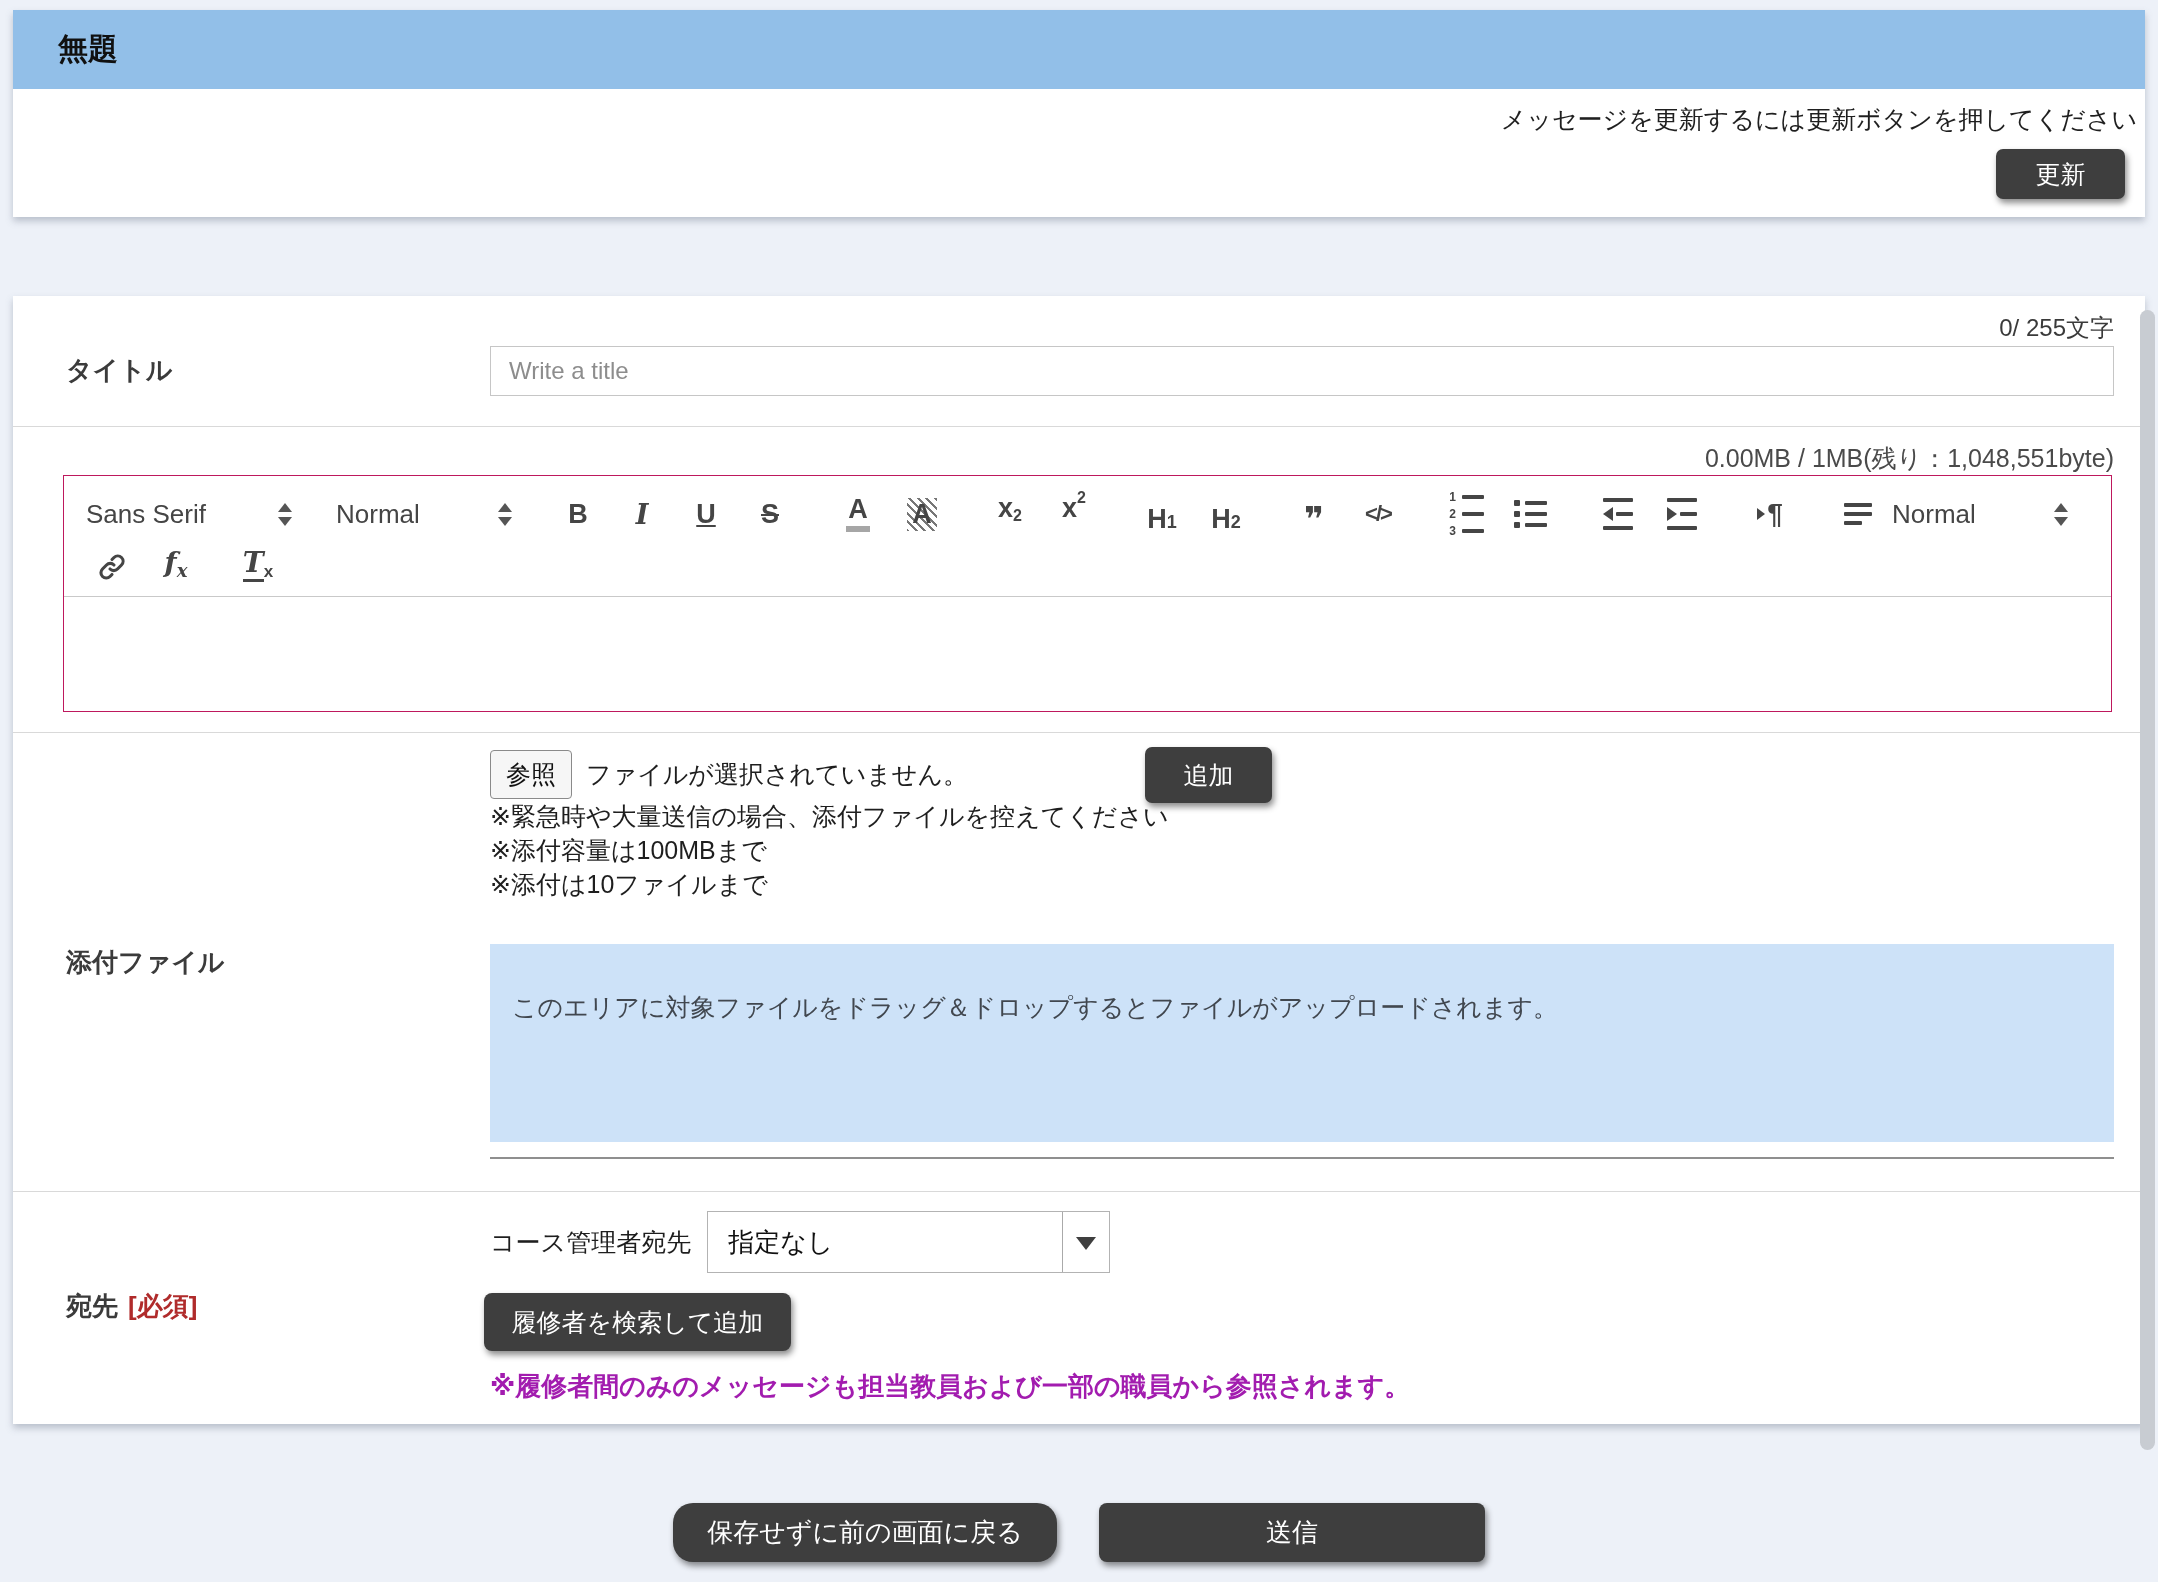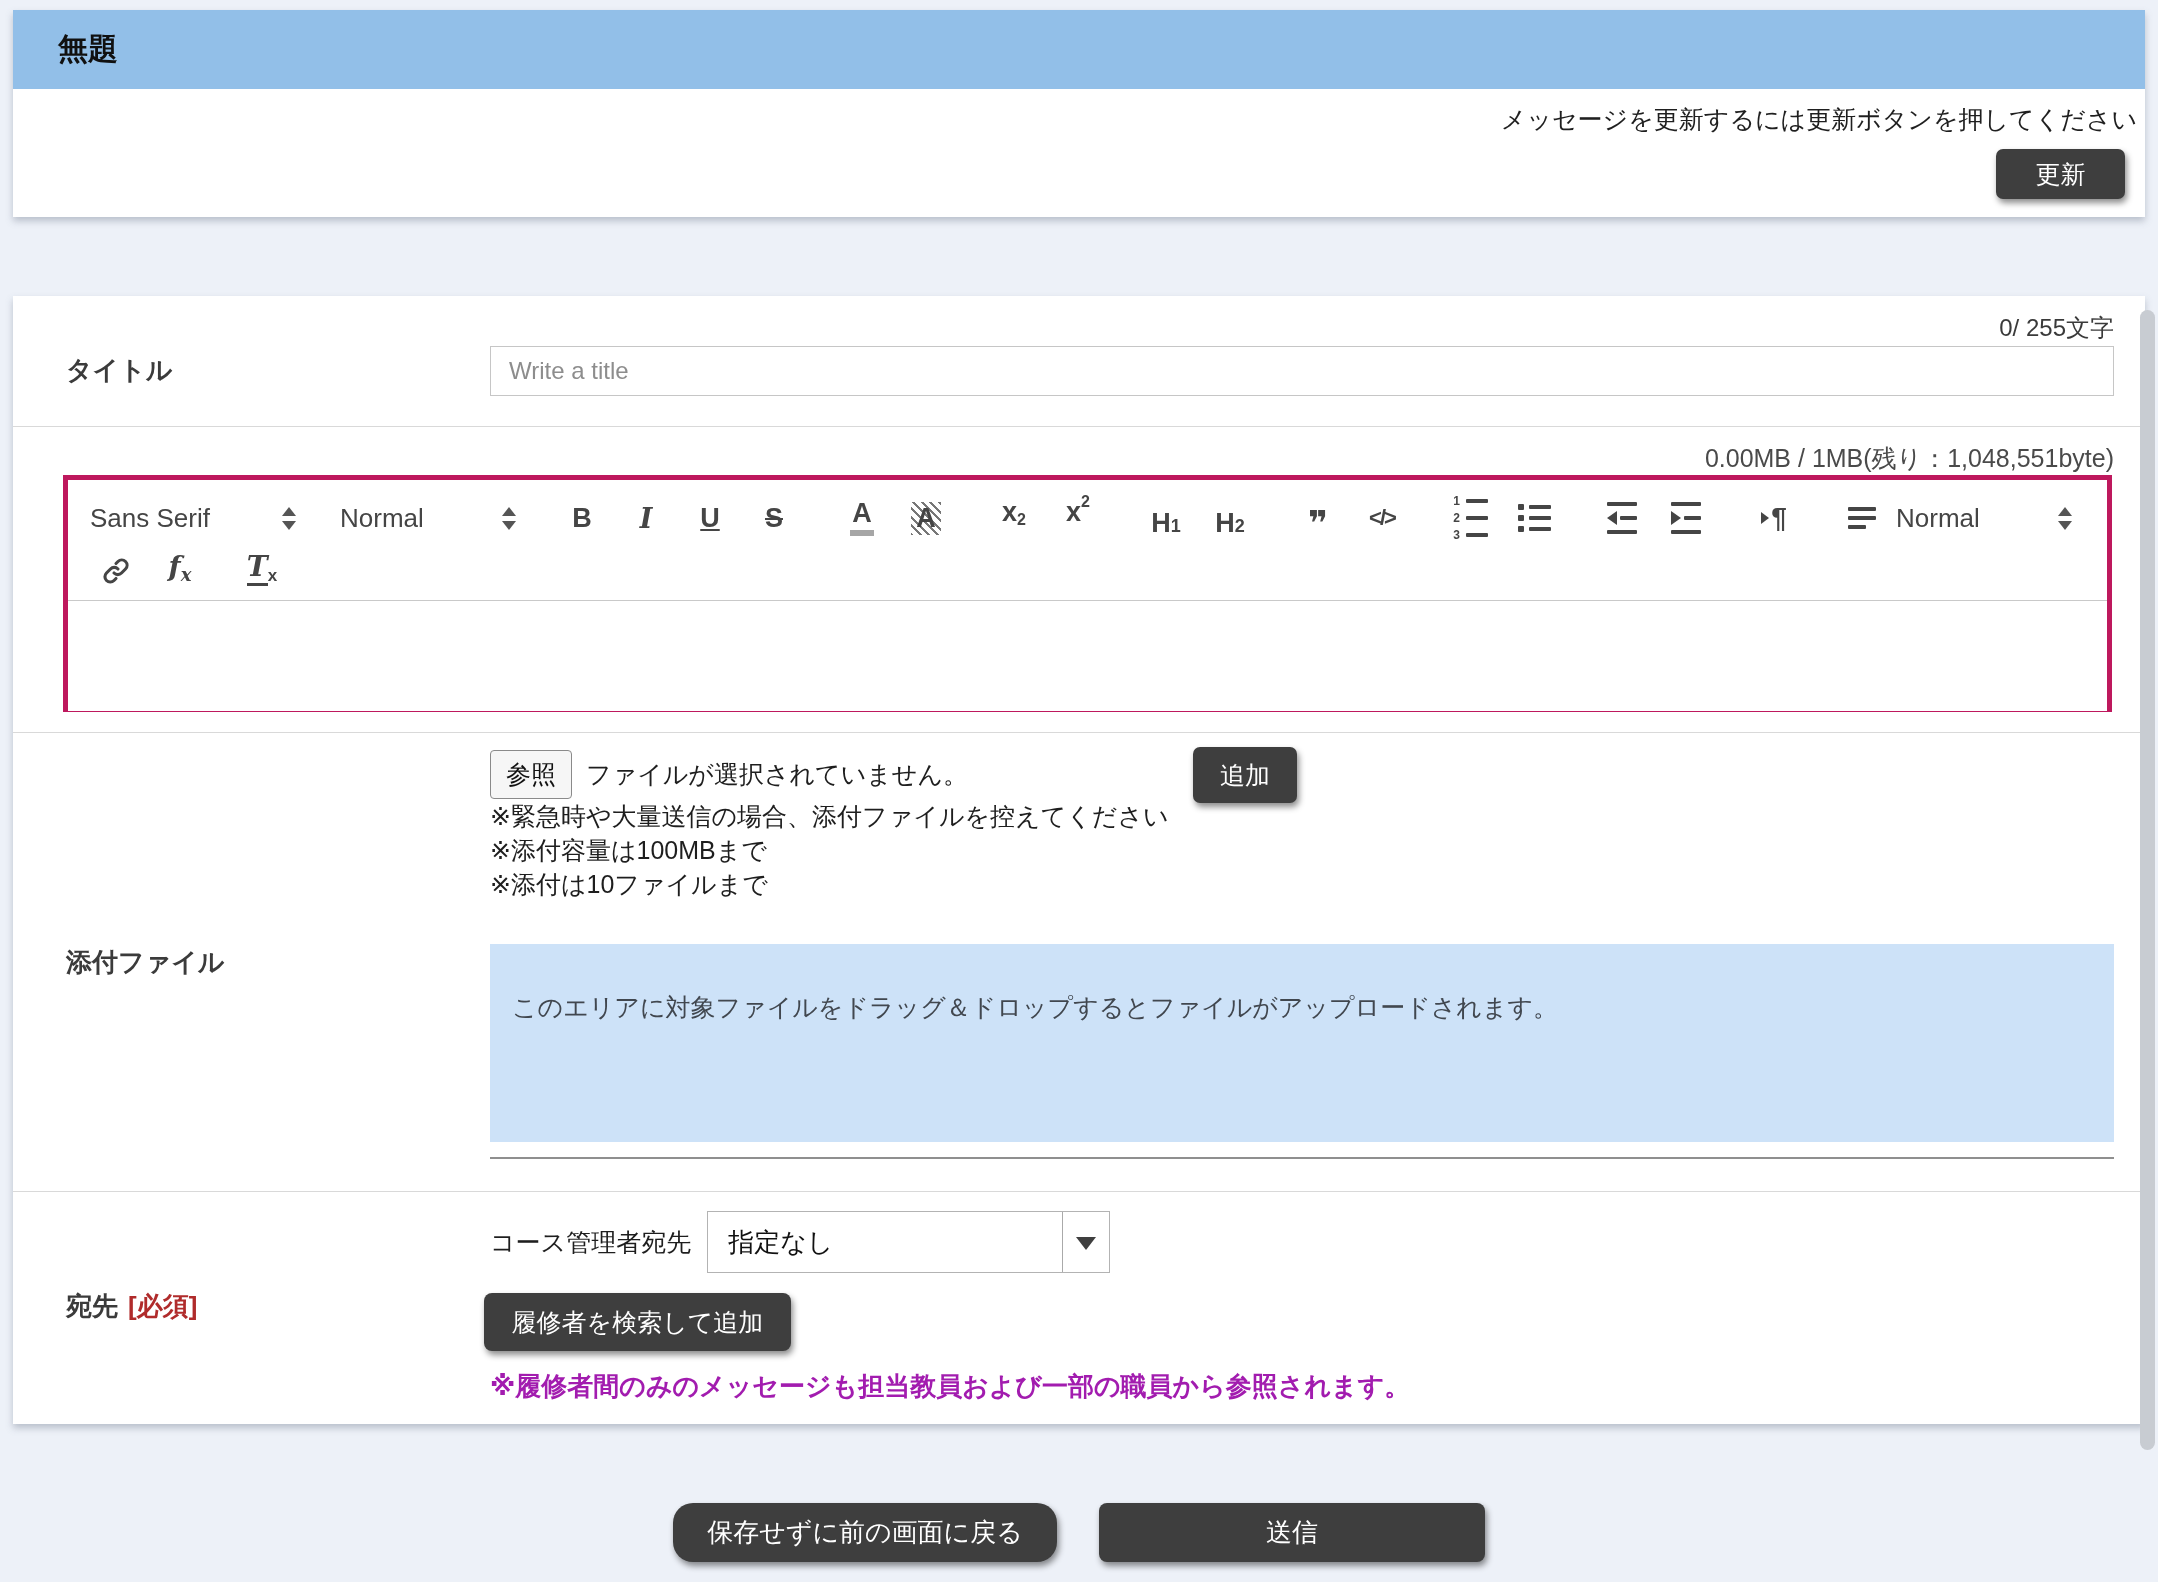--- a/index.html
+++ b/index.html
@@ -41,21 +41,21 @@
   .flabel { position:absolute; left:53px; font-size:26px; font-weight:bold; color:#3b3b3b; }
   #title-label { top:57px; }
   #title-input {
     position:absolute; left:477px; top:50px; width:1624px; height:50px;
     border:1px solid #c6c6c6; font-size:24px; padding:0 18px; color:#222;
     font-family:inherit; background:#fff;
   }
   #title-input::placeholder { color:#8d8d8d; }
   .size-info { position:absolute; right:31px; top:15px; font-size:25px; color:#4a4a4a; }
   
-  .editor-box { position:absolute; left:50px; top:48px; width:2049px; height:237px; border:5px solid #be185d; background:#fff; }
+  .editor-box { position:absolute; left:50px; top:48px; width:2049px; height:237px; border:1px solid #be185d; background:#fff; }
   .tb { border-bottom:1px solid #c9c9c9; padding:8px 14px 6px 22px; }
   .tb-row1 { display:flex; align-items:center; height:60px; }
   .tb-row2 { display:flex; align-items:center; height:46px; padding-left:4px; }
   .grp { display:flex; align-items:center; gap:20px; margin-right:44px; }
   .tb-btn {
     min-width:44px; height:42px; display:flex; align-items:center; justify-content:center;
     font-size:27px; font-weight:bold; color:#454545; cursor:pointer; background:none; border:none;
     font-family:inherit;
   }
   .tb-select { display:flex; align-items:center; justify-content:space-between; font-size:26px; color:#454545; cursor:pointer; }
@@ -101,21 +101,21 @@
   .i-clean .tt { font-family:"DejaVu Serif","Liberation Serif",serif; font-style:italic; font-size:28px; border-bottom:3px solid #454545; }
   .i-clean .cx { font-size:17px; margin-top:16px; font-weight:bold; }
   .editor-area { height:110px; background:#fff; cursor:text; }
   
   .file-row { position:absolute; left:477px; top:17px; display:flex; align-items:center; }
   #browse-btn {
     font-size:25px; padding:7px 15px; background:#f6f6f6; border:1px solid #8a8a8a;
     border-radius:4px; color:#111; margin-right:14px; cursor:pointer; font-family:inherit;
   }
   .no-file { font-size:25px; color:#1e1e1e; }
-  #add-btn { position:absolute; left:1180px; top:14px; width:104px; height:56px; font-size:25px; }
+  #add-btn { position:absolute; left:1132px; top:14px; width:127px; height:56px; font-size:25px; }
   .notes { position:absolute; left:477px; top:66px; font-size:25px; color:#1e1e1e; line-height:34px; }
   #attach-label { top:212px; }
   .dropzone {
     position:absolute; left:477px; top:211px; width:1624px; height:198px;
     background:#cde2f8; padding:47px 30px 0 22px; font-size:25px; color:#41474f;
   }
   .drop-underline { position:absolute; left:477px; top:424px; width:1624px; height:2px; background:#8f8f8f; }
   
   .admin-row { position:absolute; left:477px; top:19px; display:flex; align-items:center; }
   .admin-label { font-size:25px; color:#1e1e1e; margin-right:16px; }

